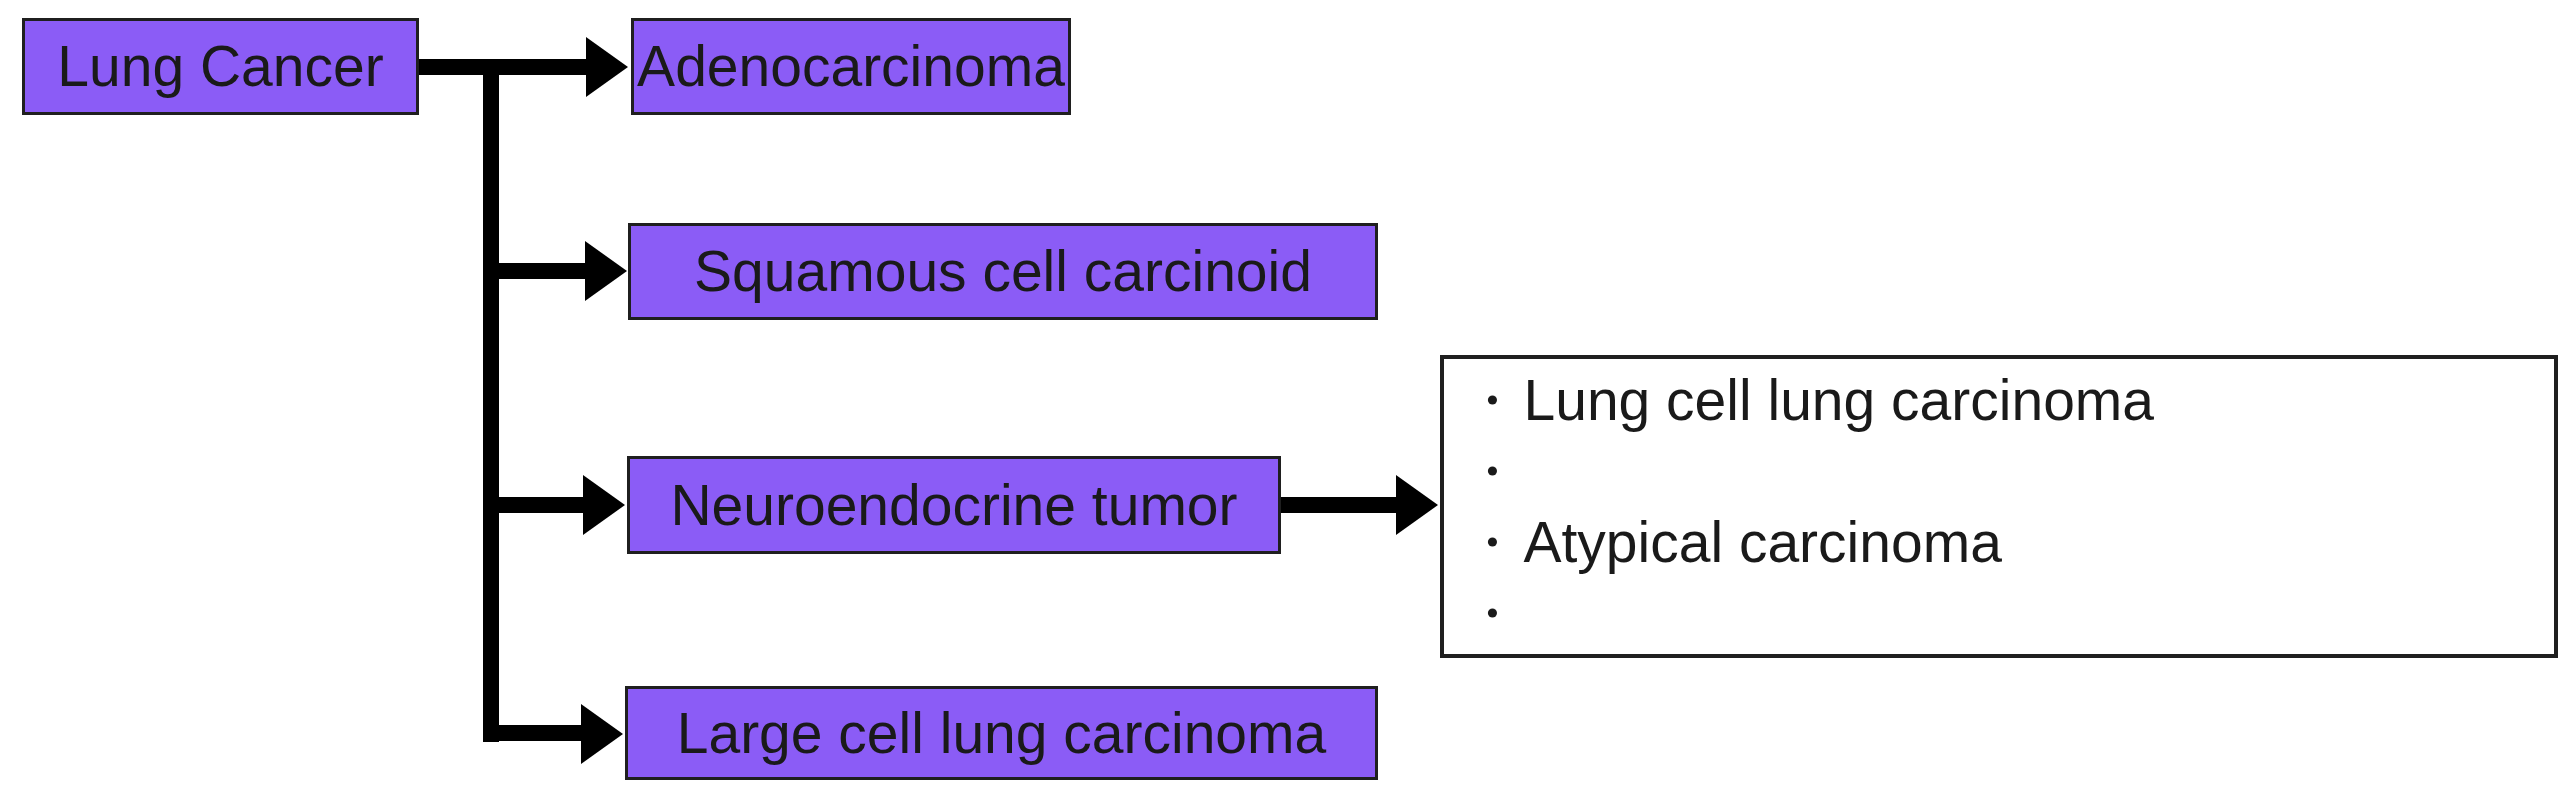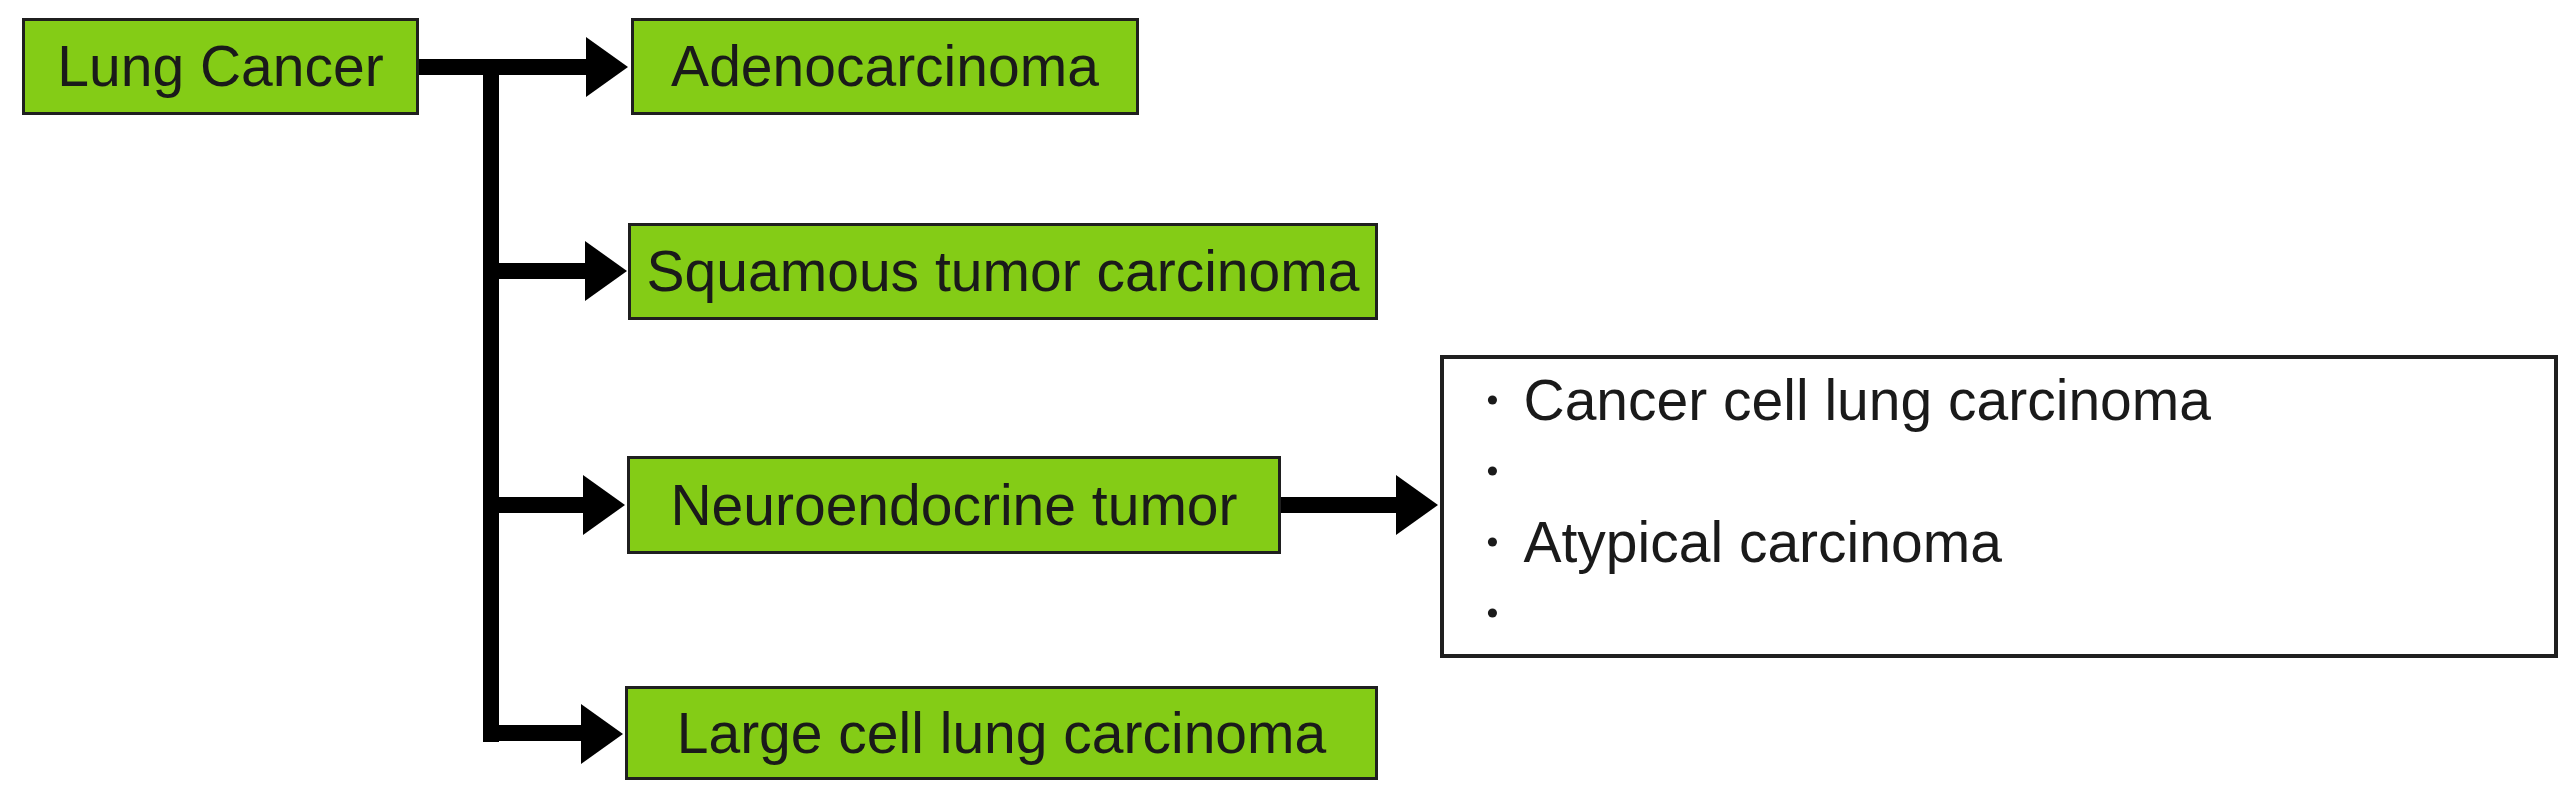--- a/index.html
+++ b/index.html
@@ -13,31 +13,31 @@
     height: 796px;
     background: #ffffff;
     font-family: "Liberation Sans", sans-serif;
     color: #1a1a1a;
     overflow: hidden;
   }
   .node {
     position: absolute;
     box-sizing: border-box;
     border: 3.2px solid #1f1f1f;
-    background: #84cc16;
+    background: #8b5cf6;
     display: flex;
     align-items: center;
     justify-content: center;
     font-size: 57px;
     line-height: 1;
     white-space: nowrap;
     color: #1a1a1a;
   }
   #node-lung      { left: 22px;  top: 17.7px;  width: 397px; height: 97px; }
-  #node-adeno     { left: 631px; top: 17.7px;  width: 508px; height: 97px; }
+  #node-adeno     { left: 631px; top: 17.7px;  width: 440px; height: 97px; }
   #node-squamous  { left: 628px; top: 223px; width: 750px; height: 97px; }
   #node-neuro     { left: 627px; top: 456px; width: 654px; height: 98px; }
   #node-large     { left: 625px; top: 686px; width: 753px; height: 94px; }
 
   #node-list {
     position: absolute;
     box-sizing: border-box;
     left: 1440px; top: 355px; width: 1118px; height: 303px;
     border: 4px solid #1f1f1f;
     background: #ffffff;
@@ -108,35 +108,35 @@
 
   <div class="node" id="node-lung">
     <span>Lung Cancer</span>
   </div>
 
   <div class="node" id="node-adeno">
     <span>Adenocarcinoma</span>
   </div>
 
   <div class="node" id="node-squamous">
-    <span>Squamous tumor carcinoma</span>
+    <span>Squamous cell carcinoid</span>
   </div>
 
   <div class="node" id="node-large">
     <span>Large cell lung carcinoma</span>
   </div>
 
   <div class="node" id="node-neuro">
     <span>Neuroendocrine tumor</span>
   </div>
 
   <div id="node-list">
     <div class="list-item">
       <span class="list-bullet">・</span>
-      <span>Cancer cell lung carcinoma</span>
+      <span>Lung cell lung carcinoma</span>
     </div>
     <div class="list-item">
       <span class="list-bullet">・</span>
     </div>
     <div class="list-item">
       <span class="list-bullet">・</span>
       <span>Atypical carcinoma</span>
     </div>
     <div class="list-item">
       <span class="list-bullet">・</span>

